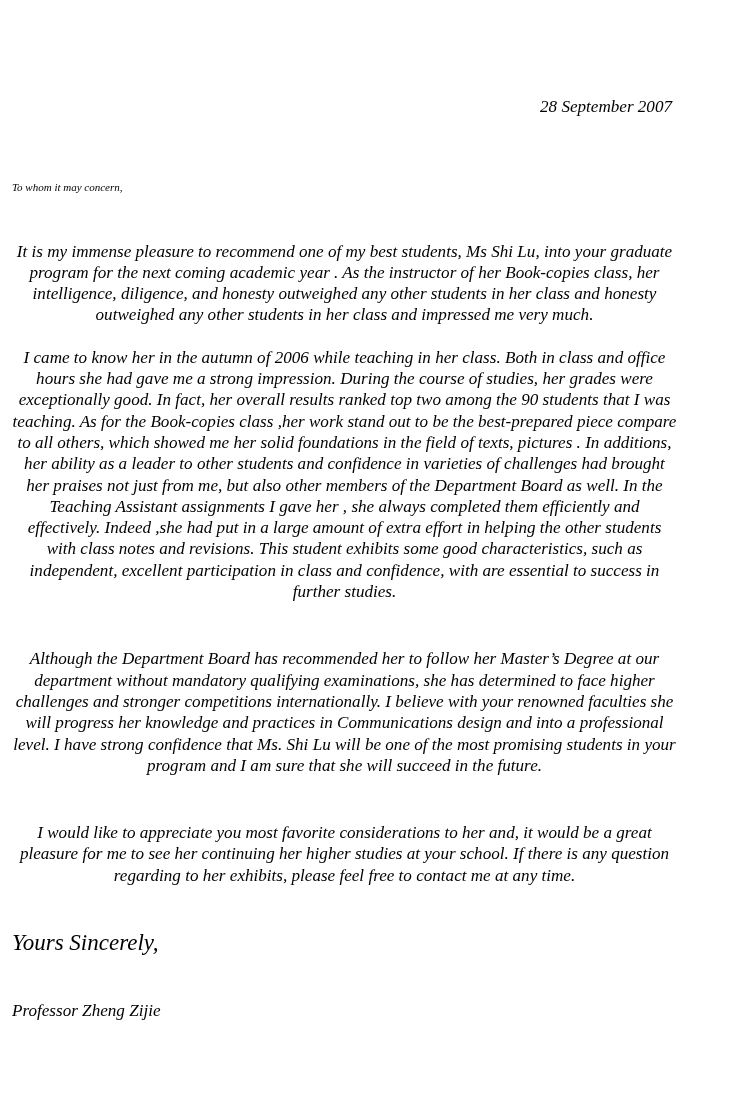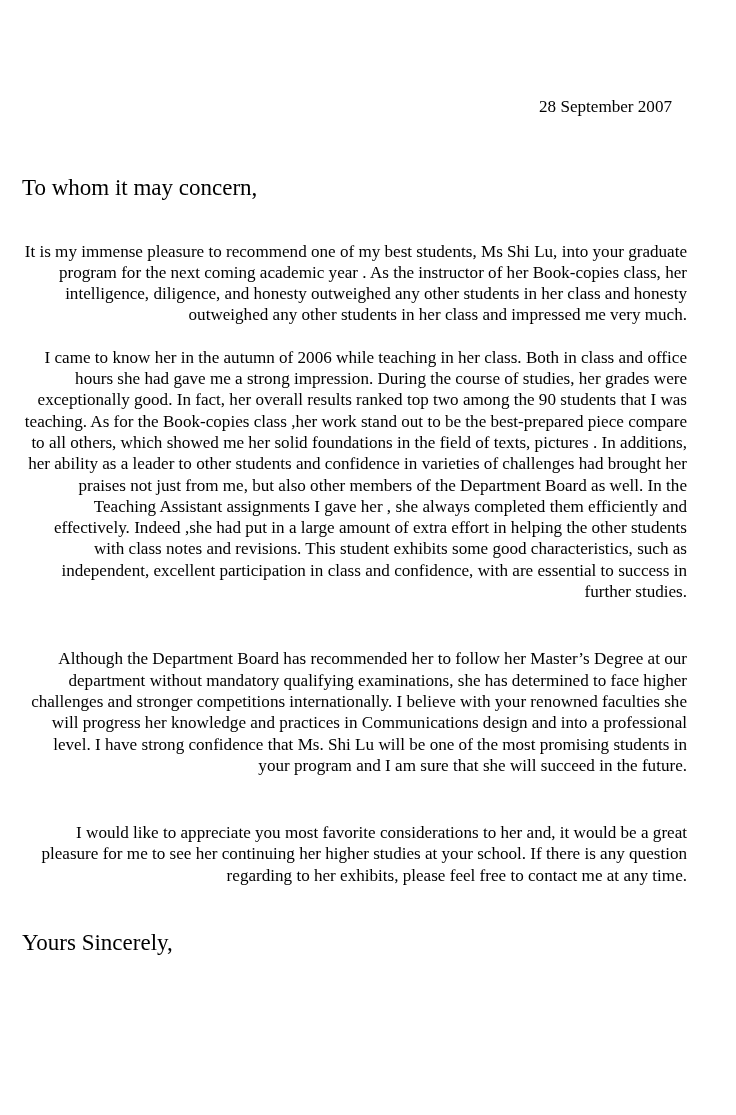--- a/index.html
+++ b/index.html
@@ -14,37 +14,38 @@
     -webkit-font-smoothing: none;
   }
   .page {
     position: relative;
     width: 736px;
     height: 1115px;
     margin: 0 auto;
     background: #ffffff;
     overflow: hidden;
     box-sizing: border-box;
-    padding: 0 22px 0 22px;
+    padding: 0 22px 0 12px;
+    font-style: italic;
   }
   .letter-body {
     font-size: 17.1px;
     line-height: 21.3px;
-    text-align: right;
+    text-align: center;
     width: 665px;
   }
   .date-line {
     text-align: right;
     font-size: 17.1px;
     line-height: 21.3px;
     padding-top: 96px;
     padding-right: 42px;
   }
   .salutation {
-    font-size: 23px;
+    font-size: 11px;
     line-height: 21.3px;
     padding-top: 60px;
   }
   .para {
     margin: 0;
     padding: 0;
   }
   .gap-sm { height: 21px; }
   .gap-md { height: 26px; }
   .gap-lg { height: 42px; }
@@ -103,15 +104,16 @@
   </div>
 
   <div class="gap-xl"></div>
 
   <div class="closing">Yours Sincerely,</div>
 
   <div class="gap-md"></div>
   <div class="gap-sm"></div>
 
   <div class="sign-block">
+    <div>Professor Zheng Zijie</div>
   </div>
 
 </div>
 
 </body></html>

